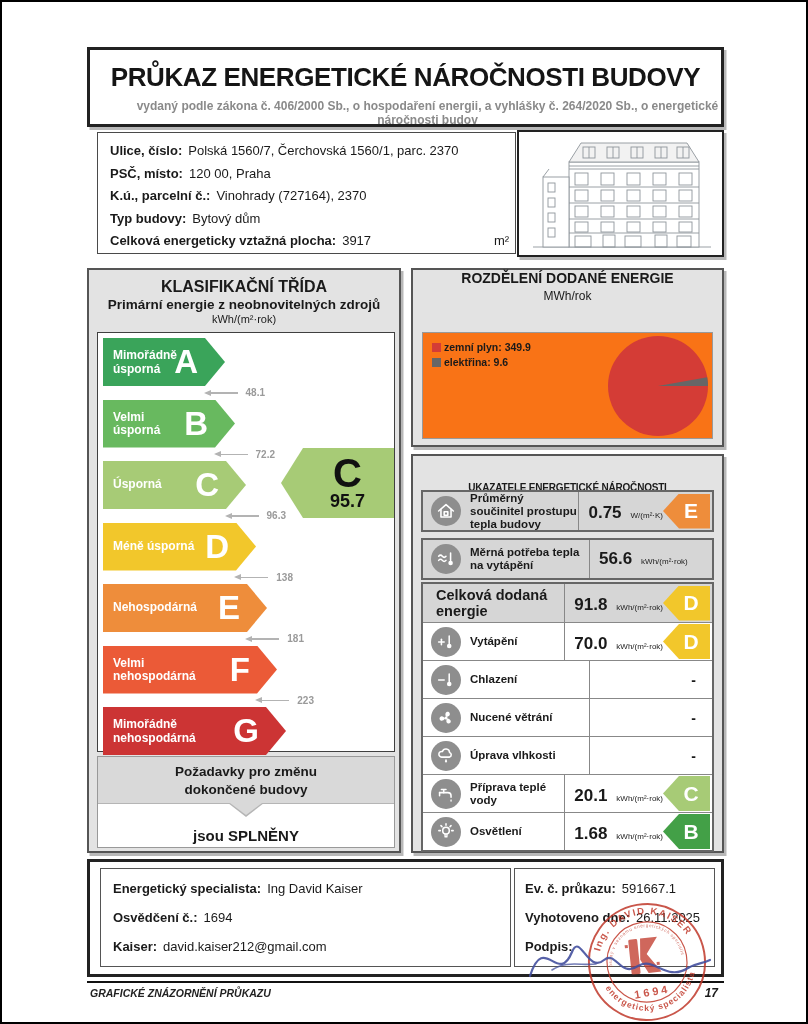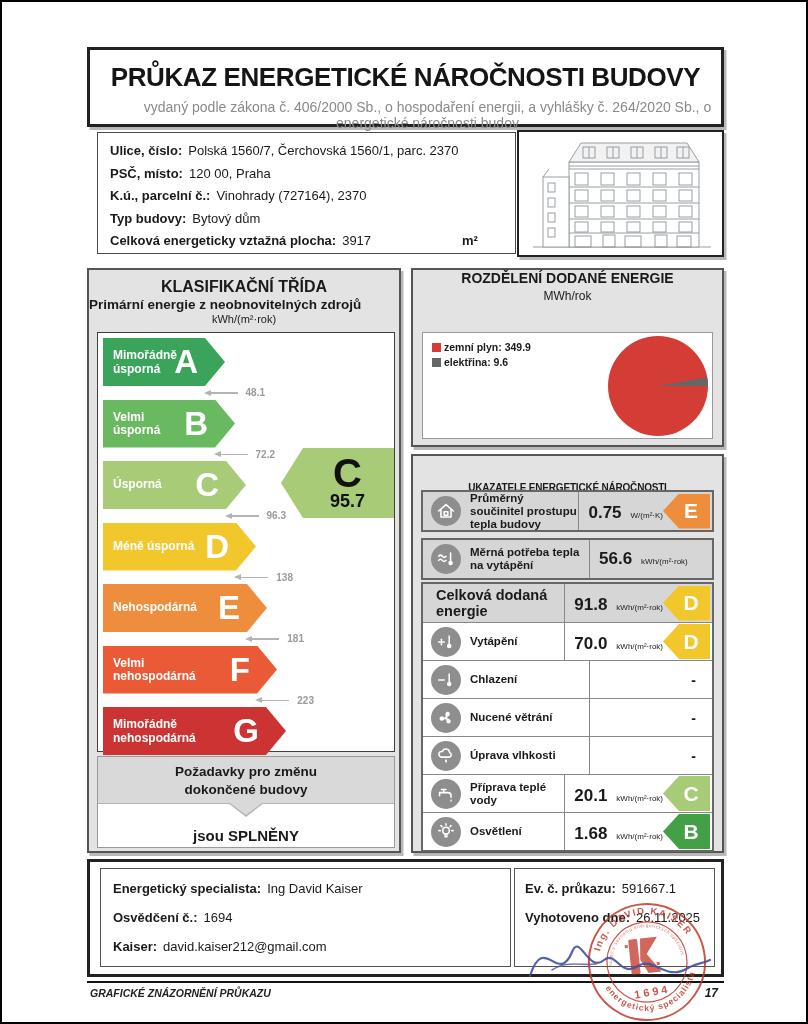--- a/index.html
+++ b/index.html
@@ -7,38 +7,38 @@
     position:relative; width:808px; height:1024px; background:#fff;
     border:2px solid #000; box-sizing:border-box; overflow:hidden;
     font-family:"Liberation Sans", sans-serif; color:#1a1a1a;
   }
   .shadowed { box-shadow:2.5px 3px 0 rgba(0,0,0,0.28); }
 
   
   .header-box { position:absolute; left:85px; top:45px; width:637px; height:80px;
     border:3px solid #222; box-sizing:border-box; background:#fff; text-align:center; }
   .header-title { margin-top:12px; font-size:26px; font-weight:bold; letter-spacing:-0.4px; color:#151515; }
-  .header-sub { margin-top:6px; font-size:14px; font-weight:normal; color:#8a8a8a;padding-left:44px; }
+  .header-sub { margin-top:6px; font-size:12px; font-weight:bold; color:#8a8a8a;padding-left:44px; }
 
   
   .info-box { position:absolute; left:95px; top:130px; width:419px; height:122px;
     border:1px solid #4a4a4a; box-sizing:border-box; background:#fff; padding:7px 0 0 12px; }
   .info-row { position:relative; font-size:13px; line-height:22.5px; white-space:nowrap; }
   .info-row .lbl { font-weight:bold; margin-right:6px; }
-  .info-row .unit-far { position:absolute; left:352px; top:0; font-weight:bold; }
+  .info-row .unit-far { position:absolute; left:384px; top:0; font-weight:normal; }
   .bld-box { position:absolute; left:515px; top:128px; width:207px; height:127px;
     border:2px solid #222; box-sizing:border-box; background:#fff;
     display:flex; align-items:center; justify-content:center; }
   .bld-box svg { stroke:#8f959b; fill:none; stroke-width:0.9; }
 
   
   .class-panel { position:absolute; left:85px; top:266px; width:314px; height:585px;
     border:2px solid #555; box-sizing:border-box; background:#e3e3e3; }
   .cp-title { text-align:center; font-weight:bold; font-size:16px; margin-top:8px; }
-  .cp-sub { text-align:left; font-weight:bold; font-size:13.5px; margin-top:1px; }
+  .cp-sub { text-align:center; font-weight:bold; font-size:13.5px; margin-top:1px; }
   .cp-unit { text-align:center; font-size:11px; margin-top:1px; }
   .arrows-box { position:absolute; left:8px; top:62px; width:298px; height:420px;
     background:#fff; border:1px solid #404040; box-sizing:border-box; padding:5px 0 0 5px; }
   .cls-arrow { position:relative; height:48px; color:#fff;
     clip-path:polygon(0 0, calc(100% - 20px) 0, 100% 50%, calc(100% - 20px) 100%, 0 100%); }
   .cls-label { position:absolute; left:10px; top:50%; transform:translateY(-50%);
     font-size:12px; font-weight:bold; line-height:13.5px; white-space:pre-line; }
   .cls-letter { position:absolute; right:27px; top:50%; transform:translateY(-50%);
     font-size:33px; font-weight:bold; }
   .thr { height:13.5px; display:flex; align-items:center; justify-content:flex-end;
@@ -64,21 +64,21 @@
     width:0; height:0; border-left:16px solid transparent; border-right:16px solid transparent;
     border-top:12px solid #d9d9d9; }
   .req-result { text-align:center; font-weight:bold; font-size:15px; margin-top:23px; }
 
   
   .pie-panel { position:absolute; left:409px; top:266px; width:313px; height:179px;
     border:2px solid #555; box-sizing:border-box; background:#e3e3e3; }
   .pp-title { text-align:center; font-weight:bold; font-size:14px; margin-top:0; }
   .pp-unit { text-align:center; font-size:12px; margin-top:3px; }
   .pie-box { position:absolute; left:9px; top:62px; width:291px; height:107px;
-    background:#ffffff; border:1px solid #999; box-sizing:border-box; }
+    background:#f97316; border:1px solid #999; box-sizing:border-box; }
   .legend { position:absolute; left:9px; top:8px; }
   .legend-row { display:flex; align-items:center; font-size:10.5px; font-weight:bold; margin-bottom:3px; }
   .legend-swatch { width:9px; height:9px; margin-right:3px; }
   .pie-svg { position:absolute; right:2px; top:1px; }
 
   
   .ind-panel { position:absolute; left:409px; top:452px; width:313px; height:399px;
     border:2px solid #555; box-sizing:border-box; background:#e3e3e3; }
   .ind-title { text-align:center; font-weight:bold; font-size:10px; margin-top:26px; letter-spacing:-0.2px; }
   .ind-free { position:absolute; left:8px; width:293px; height:42px; background:#d6d6d6;
@@ -471,20 +471,21 @@
 
   <div class="signoff">
     <div class="so-left">
       <div class="so-row"><span class="lbl">Energetický specialista:</span><span>Ing David Kaiser</span></div>
       <div class="so-row"><span class="lbl">Osvědčení č.:</span><span>1694</span></div>
       <div class="so-row"><span class="lbl">Kaiser:</span><span>david.kaiser212@gmail.com</span></div>
     </div>
     <div class="so-right">
       <div class="so-row"><span class="lbl">Ev. č. průkazu:</span><span>591667.1</span></div>
       <div class="so-row"><span class="lbl">Vyhotoveno dne:</span><span>26.11.2025</span></div>
+      <div class="so-row"><span class="lbl">Podpis:</span></div>
     </div>
   </div>
 
   <div class="footer-line"></div>
   <div class="footer-caption">GRAFICKÉ ZNÁZORNĚNÍ PRŮKAZU</div>
   <div class="footer-page">17</div>
 
   <svg class="stamp-svg" viewBox="0 0 150 150">
     <g transform="rotate(-10 75 75)" opacity="0.85">
       <circle cx="75" cy="75" r="58" fill="none" stroke="#c0392b" stroke-width="2"></circle>

